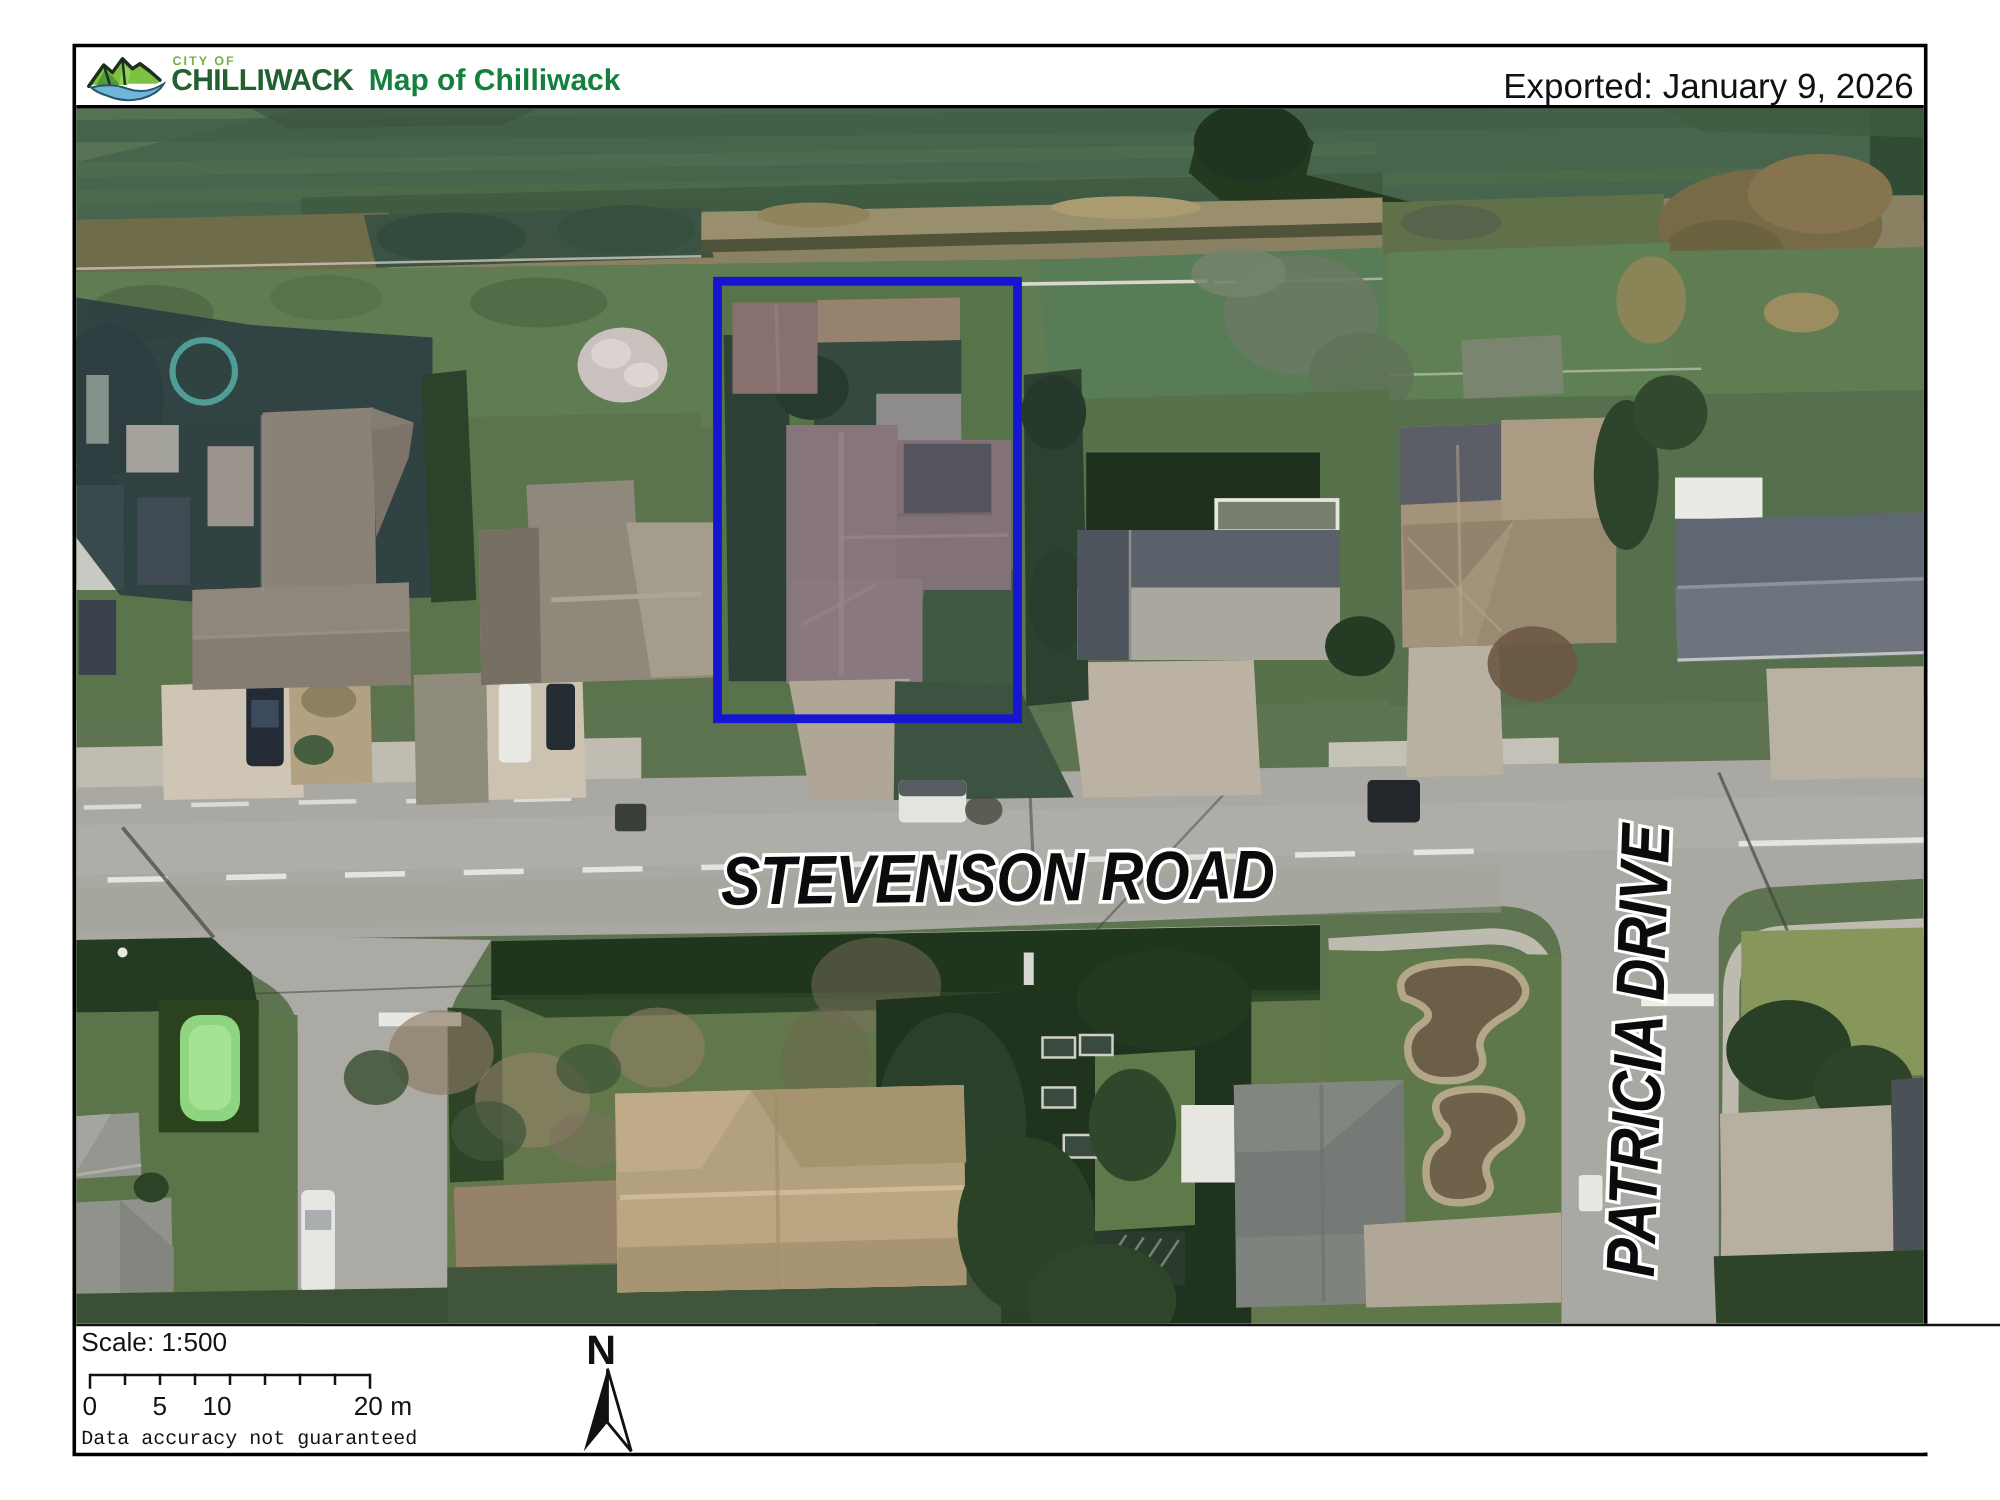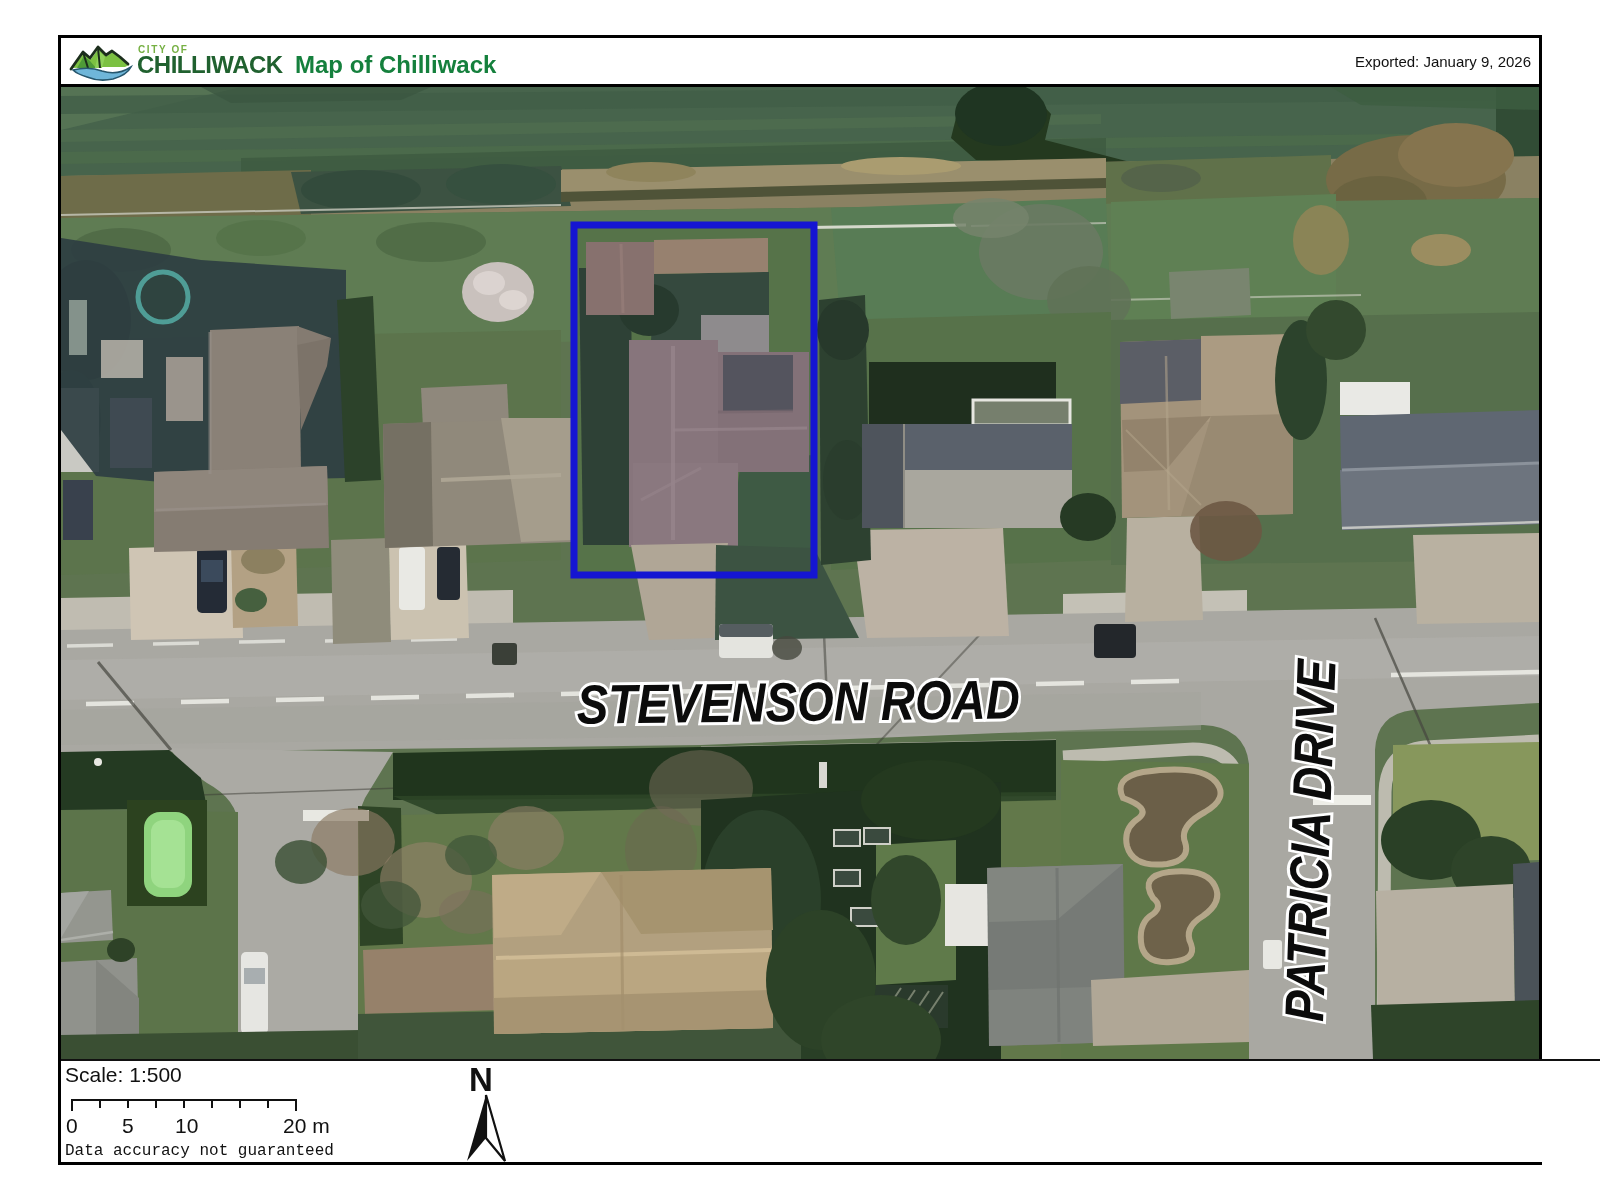--- a/index.html
+++ b/index.html
@@ -6,21 +6,21 @@
   *{box-sizing:border-box;}
   body{font-family:"Liberation Sans",sans-serif;}
   #frame{position:absolute;left:58px;top:35px;width:1484px;height:1130px;border:3px solid #000;background:#fff;}
   #header{position:absolute;left:0;top:0;width:1478px;height:49px;background:#fff;border-bottom:3px solid #000;padding-left:10px;}
   #maparea{position:absolute;left:0;top:49px;width:1478px;height:972px;}
   #footer{position:absolute;left:0;top:1021px;width:1590px;height:103px;background:#fff;border-top:2px solid #111;}
   .hlogo{position:absolute;left:8px;top:5px;}
   .cityof{position:absolute;left:77px;top:6px;color:#76b043;font-weight:bold;font-size:10px;letter-spacing:1.6px;}
   .chwk{position:absolute;left:76px;top:13px;color:#20612f;font-weight:bold;font-size:24px;letter-spacing:-0.5px;}
   .mtitle{position:absolute;left:234px;top:13px;color:#15803d;font-weight:bold;font-size:24px;}
-  .exported{position:absolute;right:8px;top:15px;color:#111;font-size:15px;}
+  .exported{position:absolute;right:8px;top:15px;color:#111;font-size:28px;}
   .scaletxt{position:absolute;left:4px;top:2px;font-size:21px;color:#111;}
   .databit{position:absolute;left:4px;top:81px;font-size:16px;color:#111;font-family:Liberation Mono, monospace;}
   .slabel{position:absolute;font-size:21px;color:#111;}
   .northN{position:absolute;left:408px;top:0px;font-size:33px;font-weight:bold;color:#111;}
 </style>
 </head>
 <body>
 <div id="frame">
   <div id="header">
     <svg class="hlogo" width="66" height="40" viewBox="0 0 66 40">
@@ -349,21 +349,21 @@
       <line x1="69" y1="38" x2="69" y2="47" stroke="#111" stroke-width="2"></line>
       <line x1="97" y1="38" x2="97" y2="47" stroke="#111" stroke-width="2"></line>
       <line x1="125" y1="38" x2="125" y2="47" stroke="#111" stroke-width="2"></line>
       <line x1="153" y1="38" x2="153" y2="47" stroke="#111" stroke-width="2"></line>
       <line x1="181" y1="38" x2="181" y2="47" stroke="#111" stroke-width="2"></line>
       <line x1="209" y1="38" x2="209" y2="47" stroke="#111" stroke-width="2"></line>
       <line x1="237" y1="38" x2="237" y2="50" stroke="#111" stroke-width="2"></line>
     </svg>
     <div class="slabel" style="left:5px;top:53px;">0</div>
     <div class="slabel" style="left:61px;top:53px;">5</div>
-    <div class="slabel" style="left:114px;top:53px;">10</div>
+    <div class="slabel" style="left:101px;top:53px;">10</div>
     <div class="slabel" style="left:222px;top:53px;">20 m</div>
     <div class="databit">Data accuracy not guaranteed</div>
     <div class="northN">N</div>
     <svg style="position:absolute;left:395px;top:32px;" width="60" height="70" viewBox="0 0 60 70">
       <polygon points="30,2 11,68 30,45" fill="#111"></polygon>
       <polygon points="30,2 49,68 30,45" fill="#fff" stroke="#111" stroke-width="2.2"></polygon>
     </svg>
   </div>
 </div>
 

